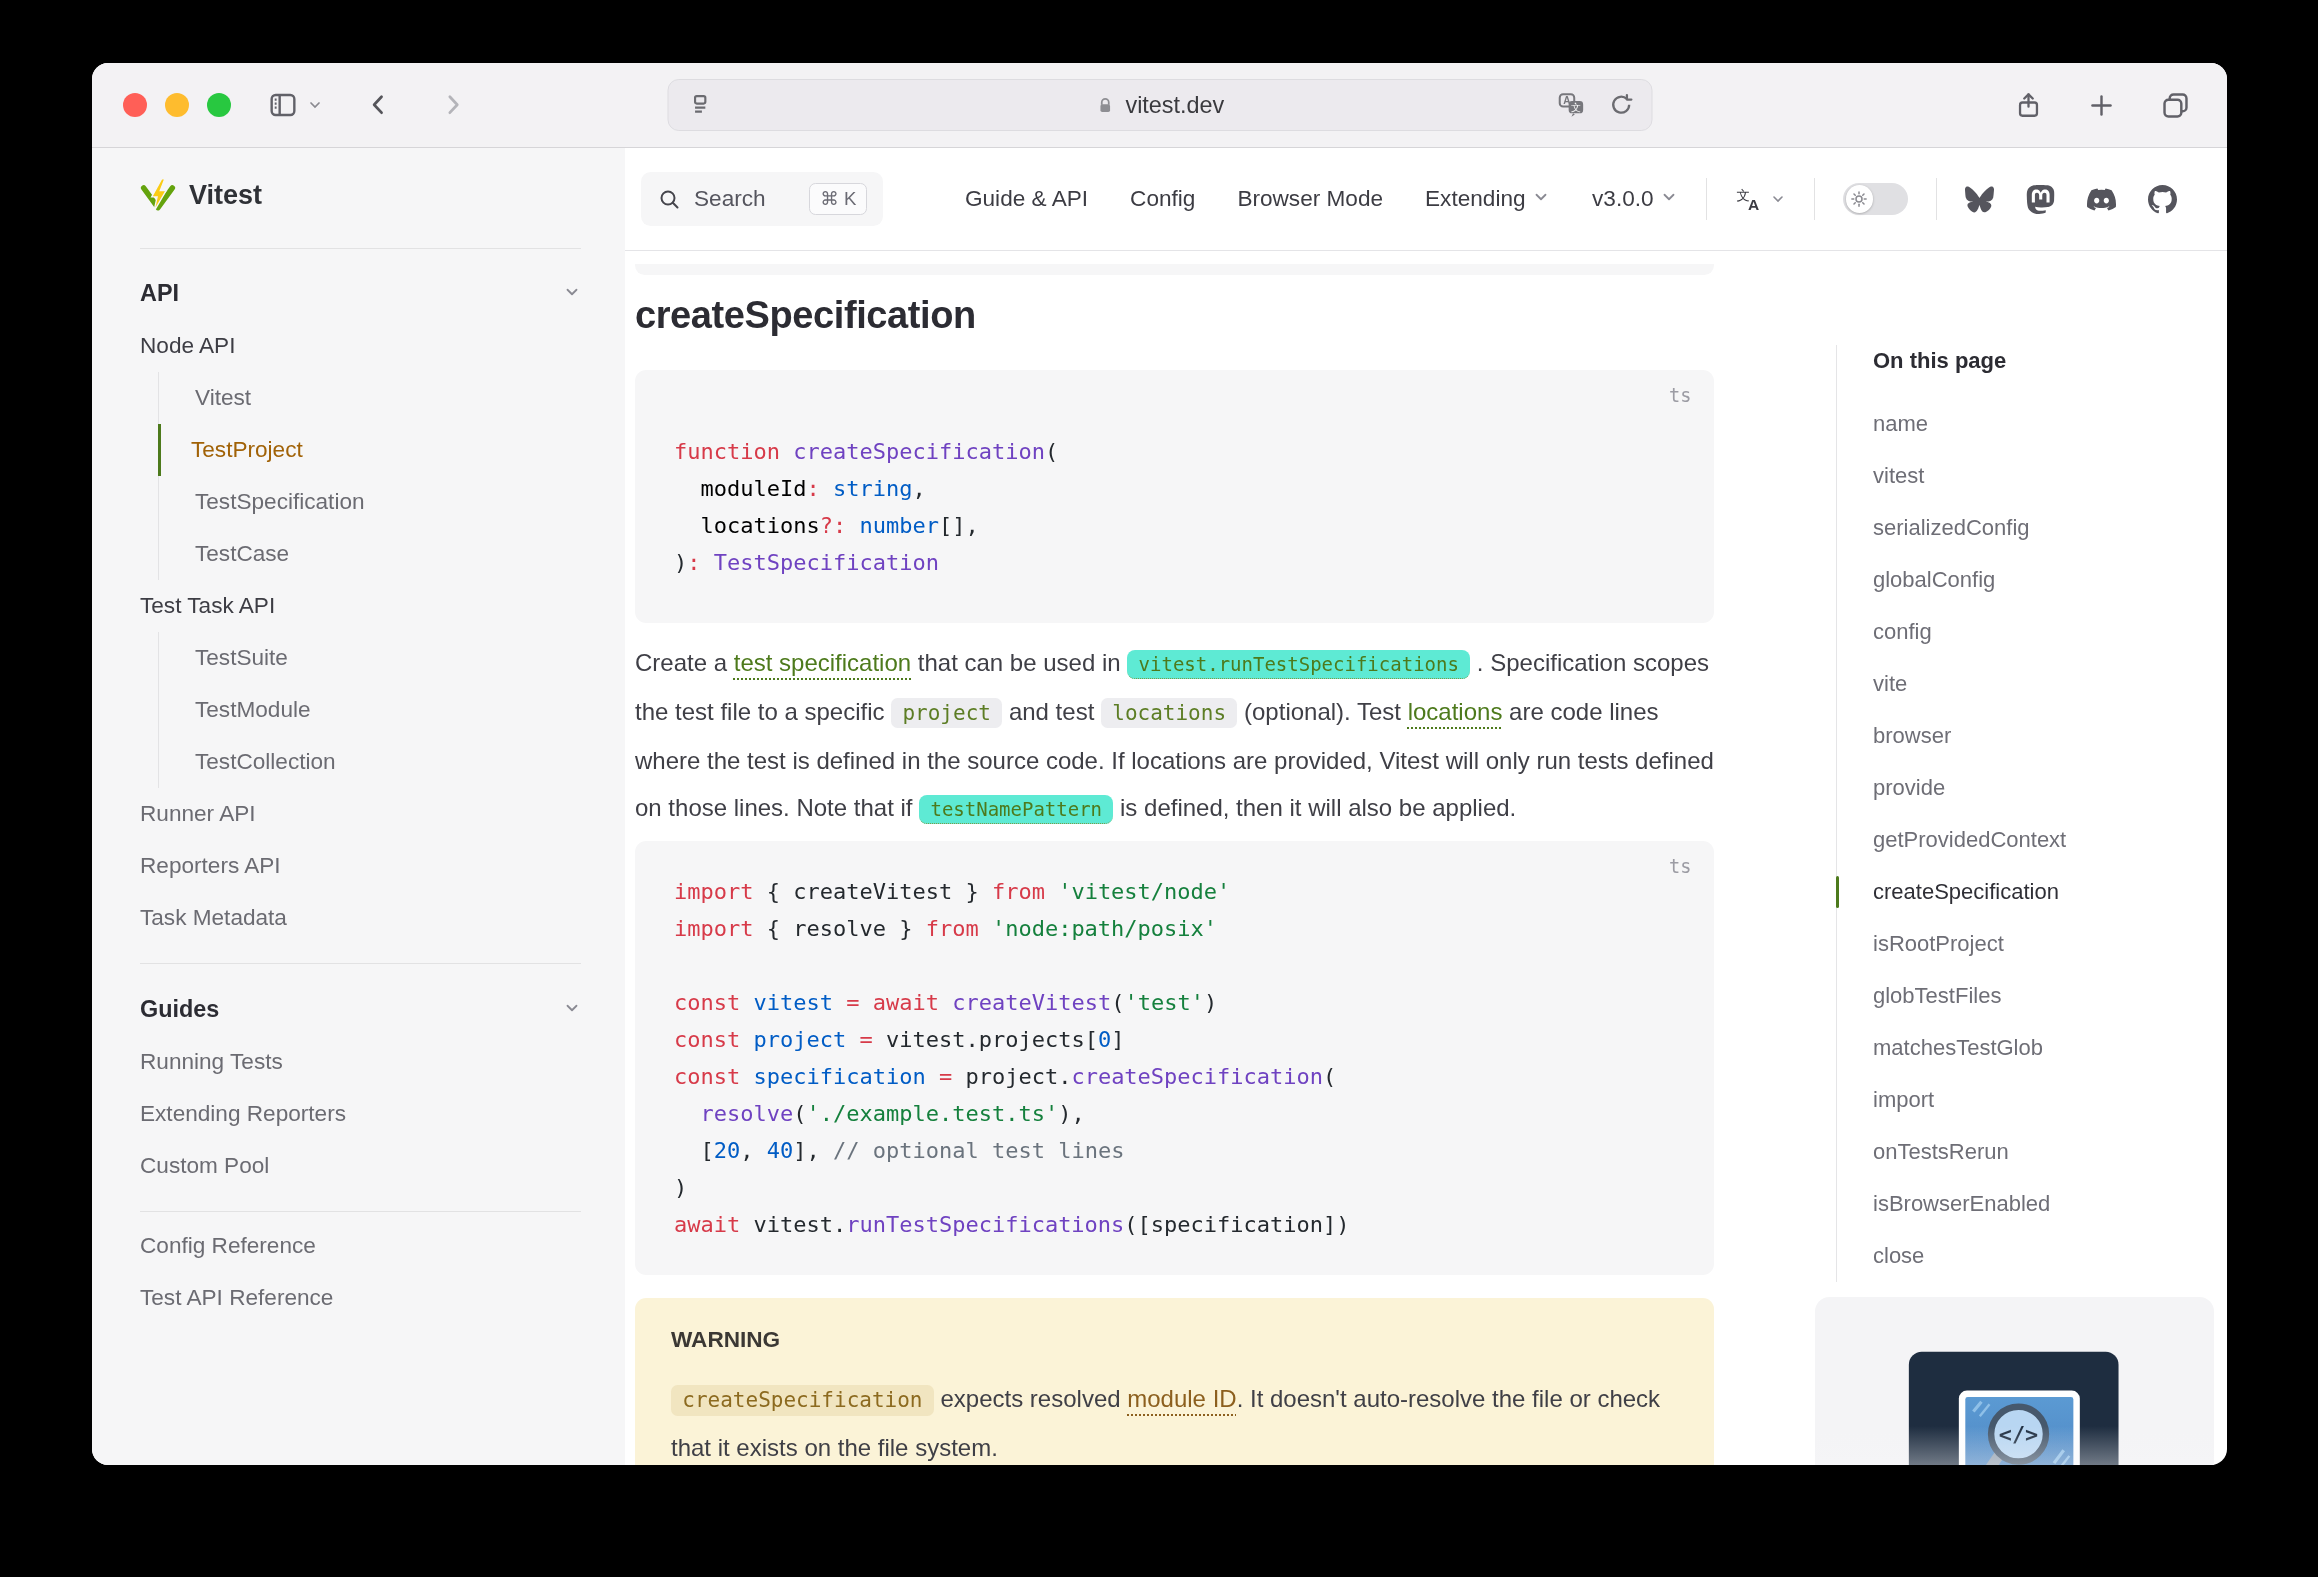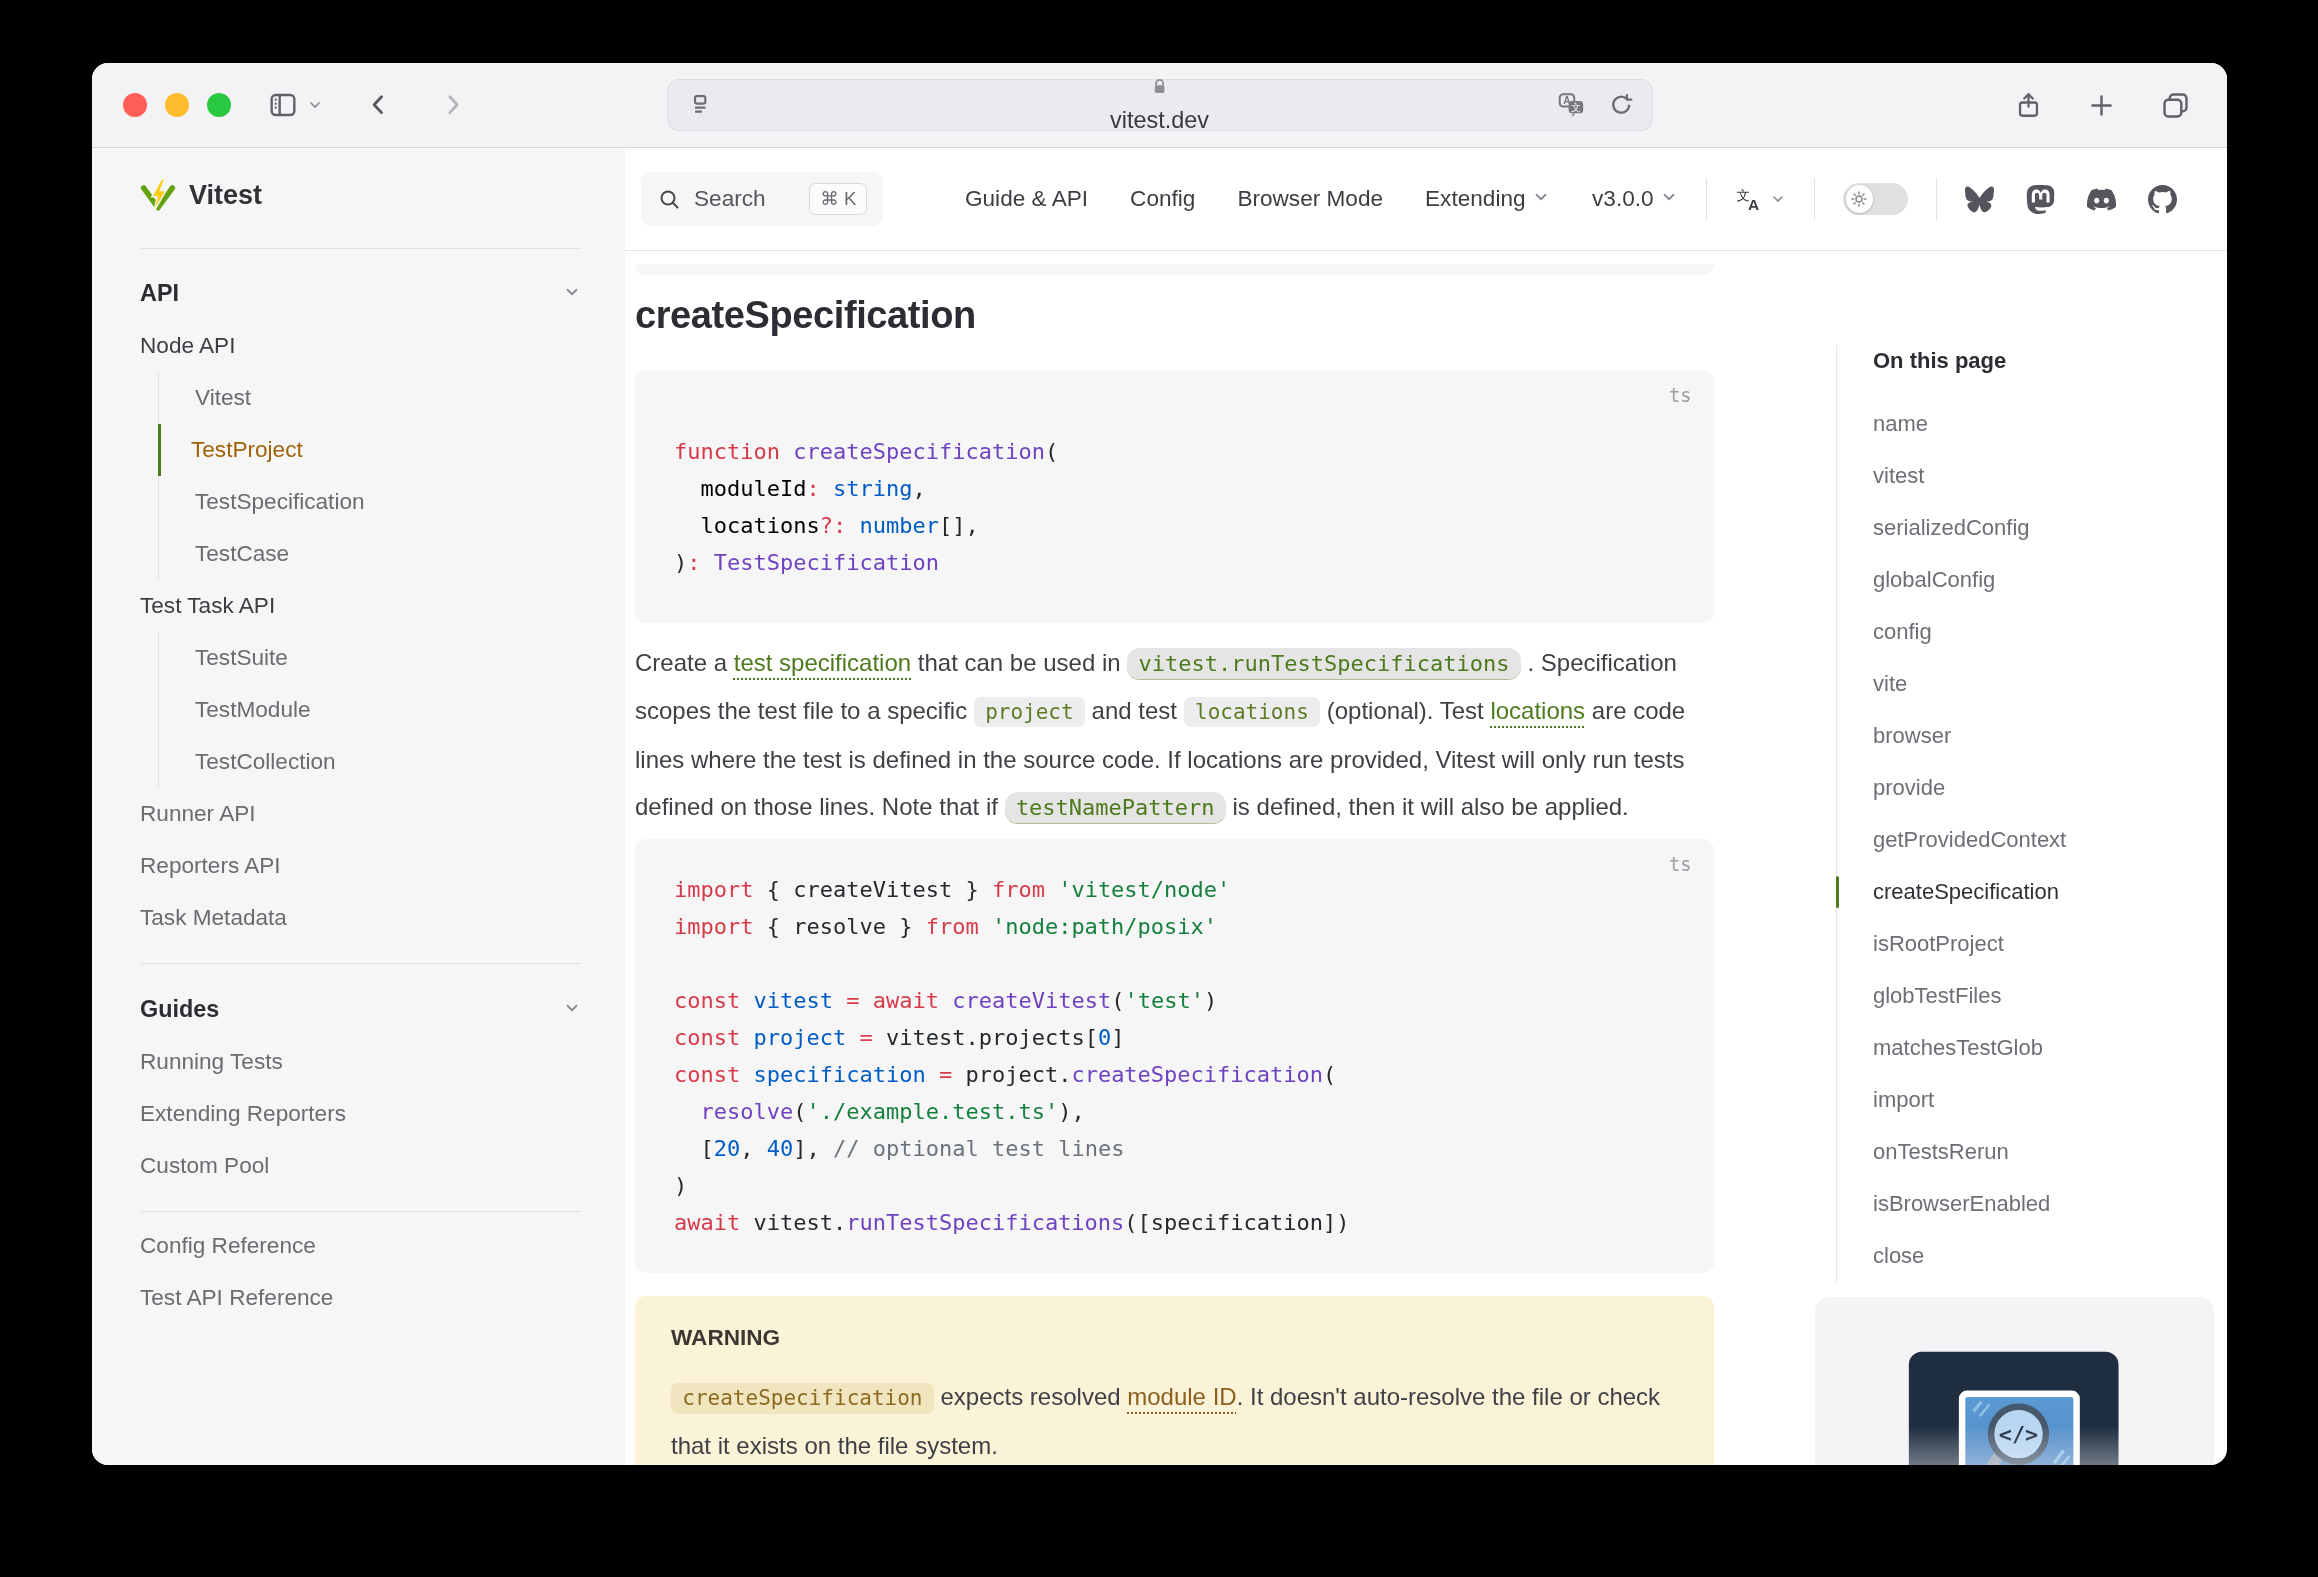--- a/index.html
+++ b/index.html
@@ -10,21 +10,21 @@
   
   .chrome { position:relative; width:100%; height:85px; background:#f3f2f4; border-bottom:0.8px solid #d6d5d8; display:flex; align-items:center; padding:0 31px; }
   .lights { display:flex; gap:18px; margin-right:36px; }
   .light { width:24px; height:24px; border-radius:50%; }
   .light.red{ background:#ff5f57; } .light.yellow{ background:#febc2e; } .light.green{ background:#28c840; }
   .chrome-btn { background:none; border:none; display:flex; align-items:center; cursor:pointer; }
   .chrome-btn svg { display:block; }
   .tog-group { display:flex; align-items:center; gap:8px; margin-right:42px; }
   .nav-arrows { display:flex; align-items:center; gap:47px; }
   .url-bar { position:absolute; left:50%; top:16px; transform:translateX(-50%); width:985px; height:52px; background:#eceaee; border:0.8px solid #dddce0; border-radius:11.3px; display:flex; align-items:center; padding:0 18px; }
-  .url-center { position:absolute; left:50%; transform:translateX(-50%); display:flex; align-items:center; gap:9.7px;flex-direction:column; }
+  .url-center { position:absolute; left:50%; transform:translateX(-50%); display:flex; align-items:center; gap:9.7px; }
   .url-text { font-size:23.4px; color:#3a3a3e; }
   .url-right { position:absolute; right:16px; display:flex; align-items:center; gap:21px; }
   .chrome-right { position:absolute; right:36px; display:flex; align-items:center; gap:44px; }
 
   
   .sidebar { position:absolute; left:0; top:85px; bottom:0; width:533px; background:#f6f6f7; padding:0 44px 0 48px; }
   .logo-row { display:flex; align-items:center; gap:13px; height:95px; }
   .brand-text { font-size:27px; font-weight:700; color:#2f3136; }
   .sb-divider { height:0.8px; background:#e2e2e3; margin:4.8px 0 8px 0; }
   .sb-header { display:flex; align-items:center; justify-content:space-between; height:52px; margin-top:19.4px; font-size:23.4px; font-weight:700; color:#2c2c33; cursor:pointer; }
@@ -57,21 +57,21 @@
   .code-block.first { margin-top:24px; padding-top:63px; padding-bottom:42px; }
   .code-block.second { margin-top:8px; padding-bottom:32px; }
   .code-lang { position:absolute; top:14.5px; right:22.6px; font-size:18.6px; color:#9c9ca4; }
   .code-line { height:37px; line-height:37px; white-space:pre; }
   .tk-kw{color:#d73a49;} .tk-fn{color:#6f42c1;} .tk-var{color:#005cc5;} .tk-type{color:#005cc5;}
   .tk-num{color:#005cc5;} .tk-str{color:#15803d;} .tk-cmt{color:#6a737d;} .tk-pl{color:#24292e;}
   .body-par { margin-top:16px; font-size:24px; line-height:47px; color:#3f3f46; }
   .rich-text { color:#3f3f46; }
   .rich-link { color:#4d7a1c; font-weight:500; text-decoration:underline dotted 1.6px; text-underline-offset:6.5px; cursor:pointer; }
   .rich-code { background:#ededf0; color:#5c7d24; font-family:"DejaVu Sans Mono", monospace; font-size:21px; padding:3.2px 11.3px; border-radius:6.5px; }
-  .rich-codelink { background:#e5e5e5; color:#4d7a1c; font-family:"DejaVu Sans Mono", monospace; font-size:22px; padding:3.2px 11.3px; border-radius:13px; border-bottom:1.6px dotted #7a9b4a; cursor:pointer; }
+  .rich-codelink { background:#5eead4; color:#4d7a1c; font-family:"DejaVu Sans Mono", monospace; font-size:19px; padding:3.2px 11.3px; border-radius:8px; border-bottom:1.6px dotted #7a9b4a; cursor:pointer; }
   .warning { margin-top:22.6px; background:#fbf3d7; border-radius:11.3px; padding:29px 36px 48px 36px; }
   .warning-title { font-size:22.6px; font-weight:700; color:#3b3834; margin-bottom:22.6px; }
   .warning .body-par { margin-top:0; }
   .warning .rich-code { background:#f1e5c0; color:#8c6a1f; }
   .warning .rich-link { color:#8c5f1e; text-decoration-color:#8c5f1e; }
 
   
   .toc { position:absolute; left:1744px; top:194px; width:388px; }
   .toc-rail { margin-top:88px; border-left:1.6px solid #e5e5e7; padding-left:36px; }
   .toc-title { font-size:22px; font-weight:700; color:#2c2c33; height:32px; display:flex; align-items:center; }

